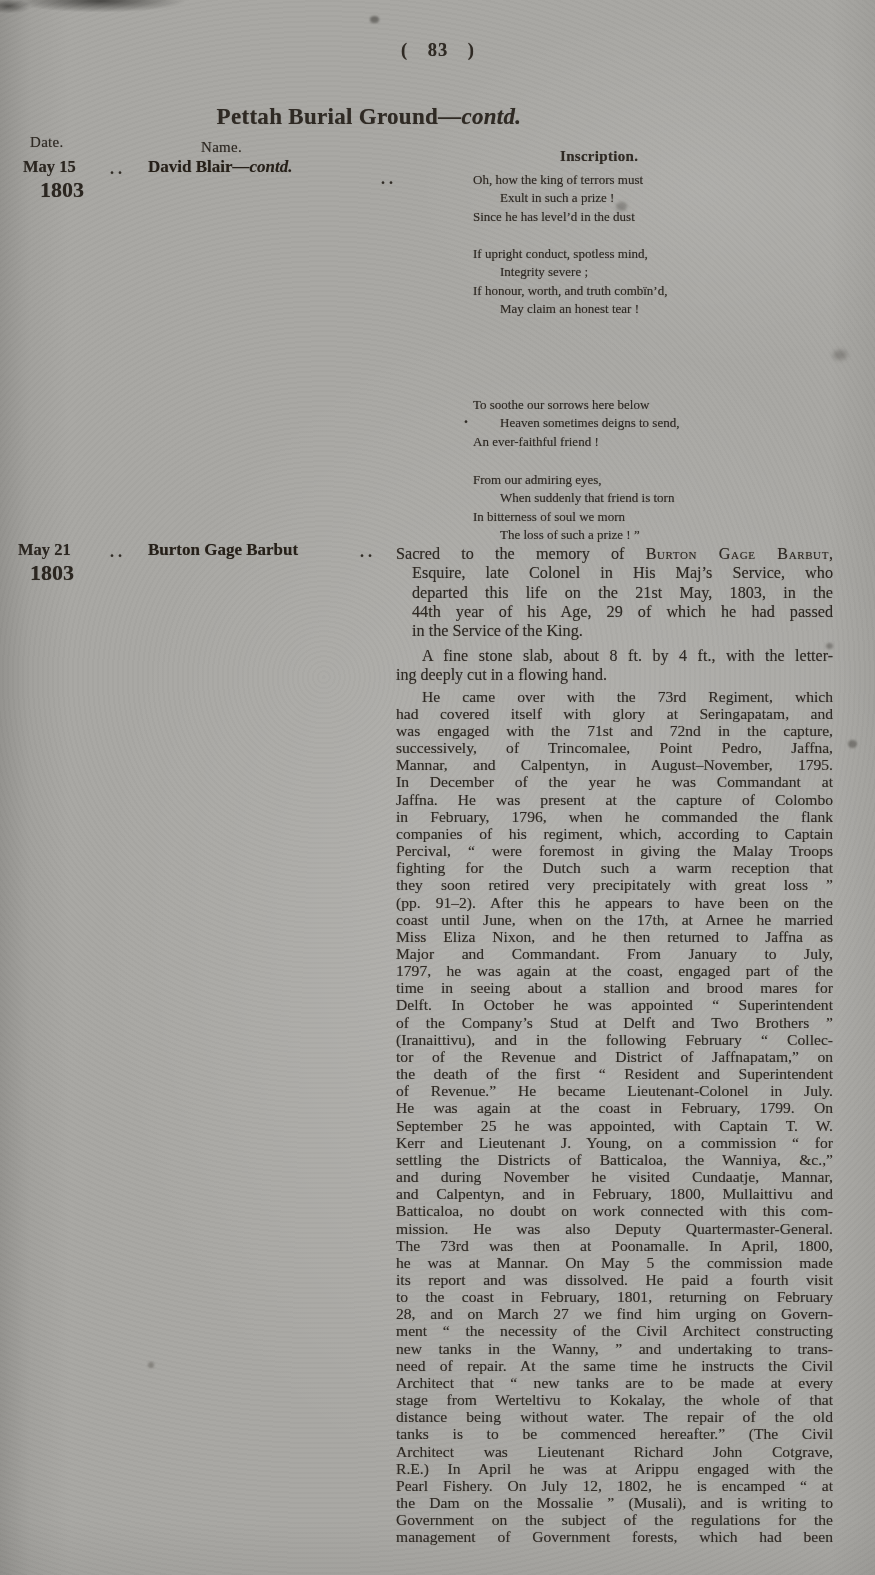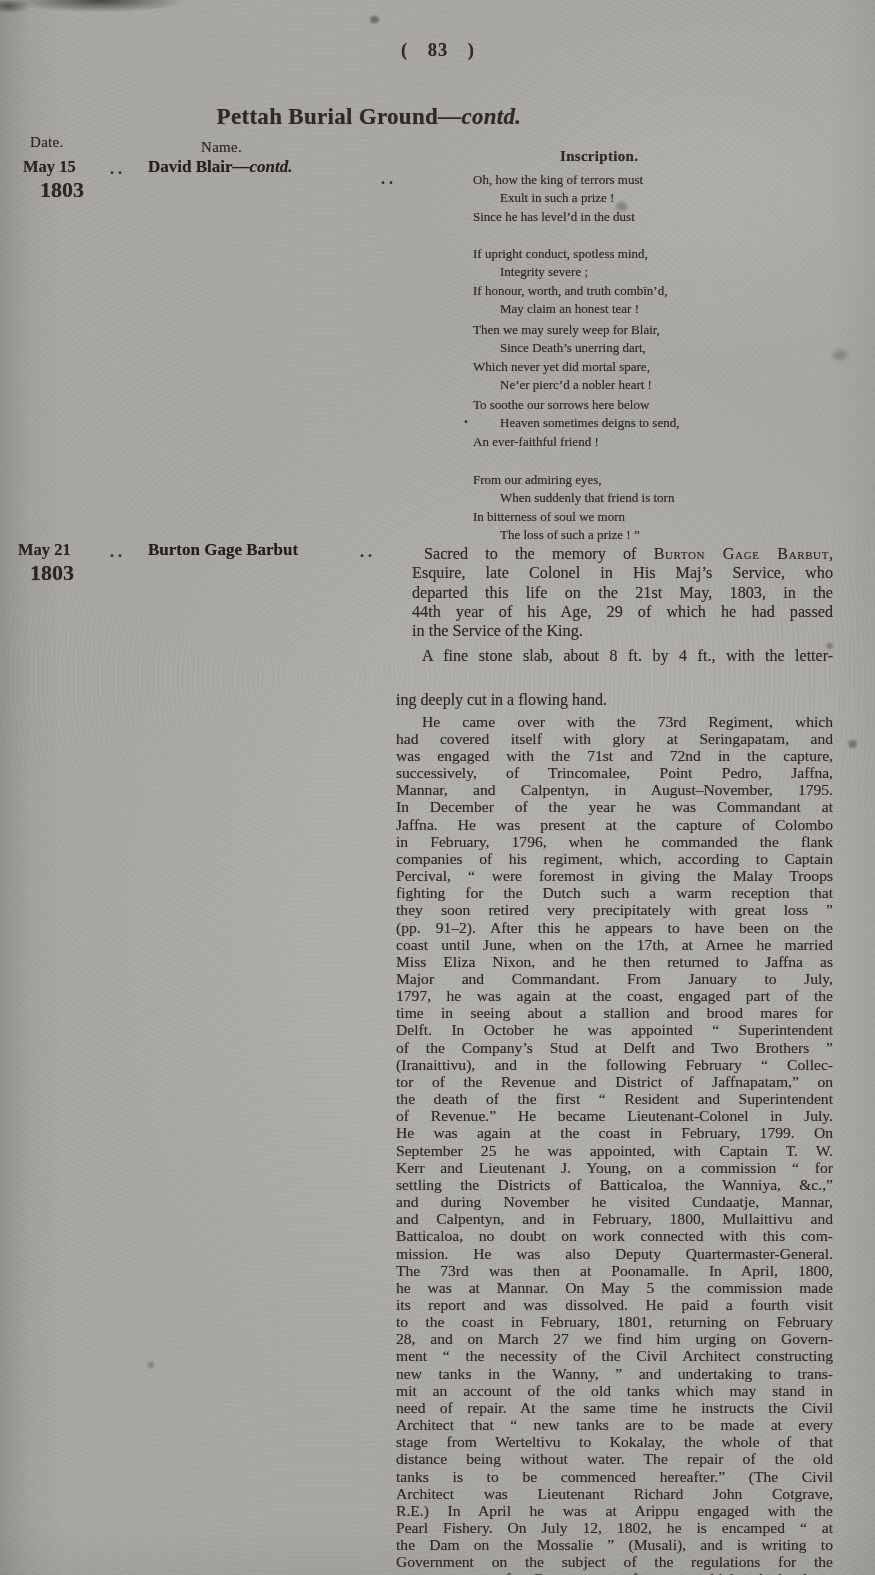--- a/index.html
+++ b/index.html
@@ -44,26 +44,26 @@
   .stanza{width:330px;line-height:18.3px;font-size:13px;}
   .stanza .pline{white-space:nowrap;}
   .stanza .pline:nth-child(even){padding-left:27px;}
   .stray-dot{font-size:16px;font-weight:bold;}
 
   .insc2{width:437px;font-size:16.2px;}
   .ln{text-align:justify;text-align-last:justify;}
   .rep{display:contents;}
   .p1{line-height:19.3px;}
   .p1 .ln{padding-left:16px;}
-  .p1 .ln.first{padding-left:0;margin-left:28px;}
+  .p1 .ln.first{padding-left:0;}
   .p1 .rep .ln:last-child{text-align-last:left;}
   .smallcaps{font-variant:small-caps;letter-spacing:0.6px;}
   .p2{line-height:18.6px;margin-top:6px;font-size:16px;}
   .p2 .ln:first-child{text-indent:26px;}
-  .p2 .ln:last-child{text-align-last:left;margin-top:25px;}
+  .p2 .ln:last-child{text-align-last:left;}
   .p3{line-height:17.15px;margin-top:3px;font-size:15.6px;}
   .p3 .ln:first-child{text-indent:26px;}
 </style>
 </head>
 <body>
 
 <div class="page">
 
   <div class="speck" style="left:370px;top:16px;width:9px;height:7px;background:rgba(40,38,34,0.45);filter:blur(1px);"></div>
   <div class="speck" style="left:616px;top:202px;width:11px;height:9px;background:rgba(50,46,42,0.30);filter:blur(1.5px);"></div>
@@ -90,26 +90,20 @@
   <div class="abs ink stanza" style="left:473px;top:171px;">
       <div class="pline">Oh, how the king of terrors must</div>
       <div class="pline">Exult in such a prize !</div>
       <div class="pline">Since he has level’d in the dust</div>
     </div>
   <div class="abs ink stanza" style="left:473px;top:245px;">
       <div class="pline">If upright conduct, spotless mind,</div>
       <div class="pline">Integrity severe ;</div>
       <div class="pline">If honour, worth, and truth combïn’d,</div>
       <div class="pline">May claim an honest tear !</div>
-    </div>
-  <div class="abs ink stanza" style="left:473px;top:321px;">
-      <div class="pline">Then we may surely weep for Blair,</div>
-      <div class="pline">Since Death’s unerring dart,</div>
-      <div class="pline">Which never yet did mortal spare,</div>
-      <div class="pline">Ne’er pierc’d a nobler heart !</div>
     </div>
   <div class="abs ink stanza" style="left:473px;top:396px;">
       <div class="pline">To soothe our sorrows here below</div>
       <div class="pline">Heaven sometimes deigns to send,</div>
       <div class="pline">An ever-faithful friend !</div>
     </div>
   <div class="abs ink stanza" style="left:473px;top:471px;">
       <div class="pline">From our admiring eyes,</div>
       <div class="pline">When suddenly that friend is torn</div>
       <div class="pline">In bitterness of soul we morn</div>
@@ -165,21 +159,20 @@
         <div class="ln">and Calpentyn, and in February, 1800, Mullaittivu and</div>
         <div class="ln">Batticaloa, no doubt on work connected with this com-</div>
         <div class="ln">mission.  He was also Deputy Quartermaster-General.</div>
         <div class="ln">The 73rd was then at Poonamalle.  In April, 1800,</div>
         <div class="ln">he was at Mannar.  On May 5 the commission made</div>
         <div class="ln">its report and was dissolved.  He paid a fourth visit</div>
         <div class="ln">to the coast in February, 1801, returning on February</div>
         <div class="ln">28, and on March 27 we find him urging on Govern-</div>
         <div class="ln">ment “ the necessity of the Civil Architect constructing</div>
         <div class="ln">new tanks in the Wanny, ” and undertaking to trans-</div>
-        <div class="ln">mit an account of the old tanks which may stand in</div>
         <div class="ln">need of repair.  At the same time he instructs the Civil</div>
         <div class="ln">Architect that “ new tanks are to be made at every</div>
         <div class="ln">stage from Werteltivu to Kokalay, the whole of that</div>
         <div class="ln">distance being without water.  The repair of the old</div>
         <div class="ln">tanks is to be commenced hereafter.”  (The Civil</div>
         <div class="ln">Architect was Lieutenant Richard John Cotgrave,</div>
         <div class="ln">R.E.)  In April he was at Arippu engaged with the</div>
         <div class="ln">Pearl Fishery.  On July 12, 1802, he is encamped “ at</div>
         <div class="ln">the Dam on the Mossalie ” (Musali), and is writing to</div>
         <div class="ln">Government on the subject of the regulations for the</div>

